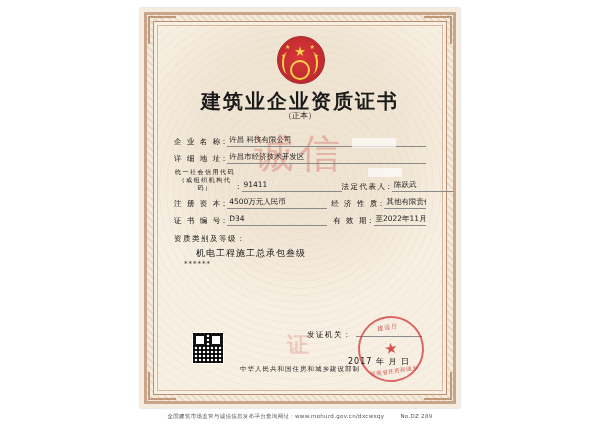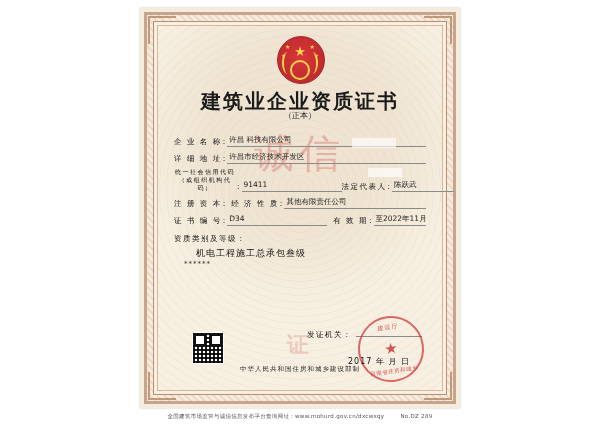--- a/index.html
+++ b/index.html
@@ -421,20 +421,21 @@
           <span class="colon">:</span>
           <span class="val narrow">91411</span>
           <span class="lbl" style="margin-left:0">法定代表人</span>
           <span class="colon">:</span>
           <span class="val small">陈跃武</span>
         </div>
 
         <div class="row">
           <span class="lbl">注 册 资 本</span>
           <span class="colon">:</span>
+          <span class="val narrow">4500万元人民币</span>
           <span class="lbl" style="margin-left:4px">经 济 性 质</span>
           <span class="colon">:</span>
           <span class="val">其他有限责任公司</span>
         </div>
 
         <div class="row">
           <span class="lbl">证 书 编 号</span>
           <span class="colon">:</span>
           <span class="val narrow">D34</span>
           <span class="lbl" style="margin-left:6px">有 效 期</span>

